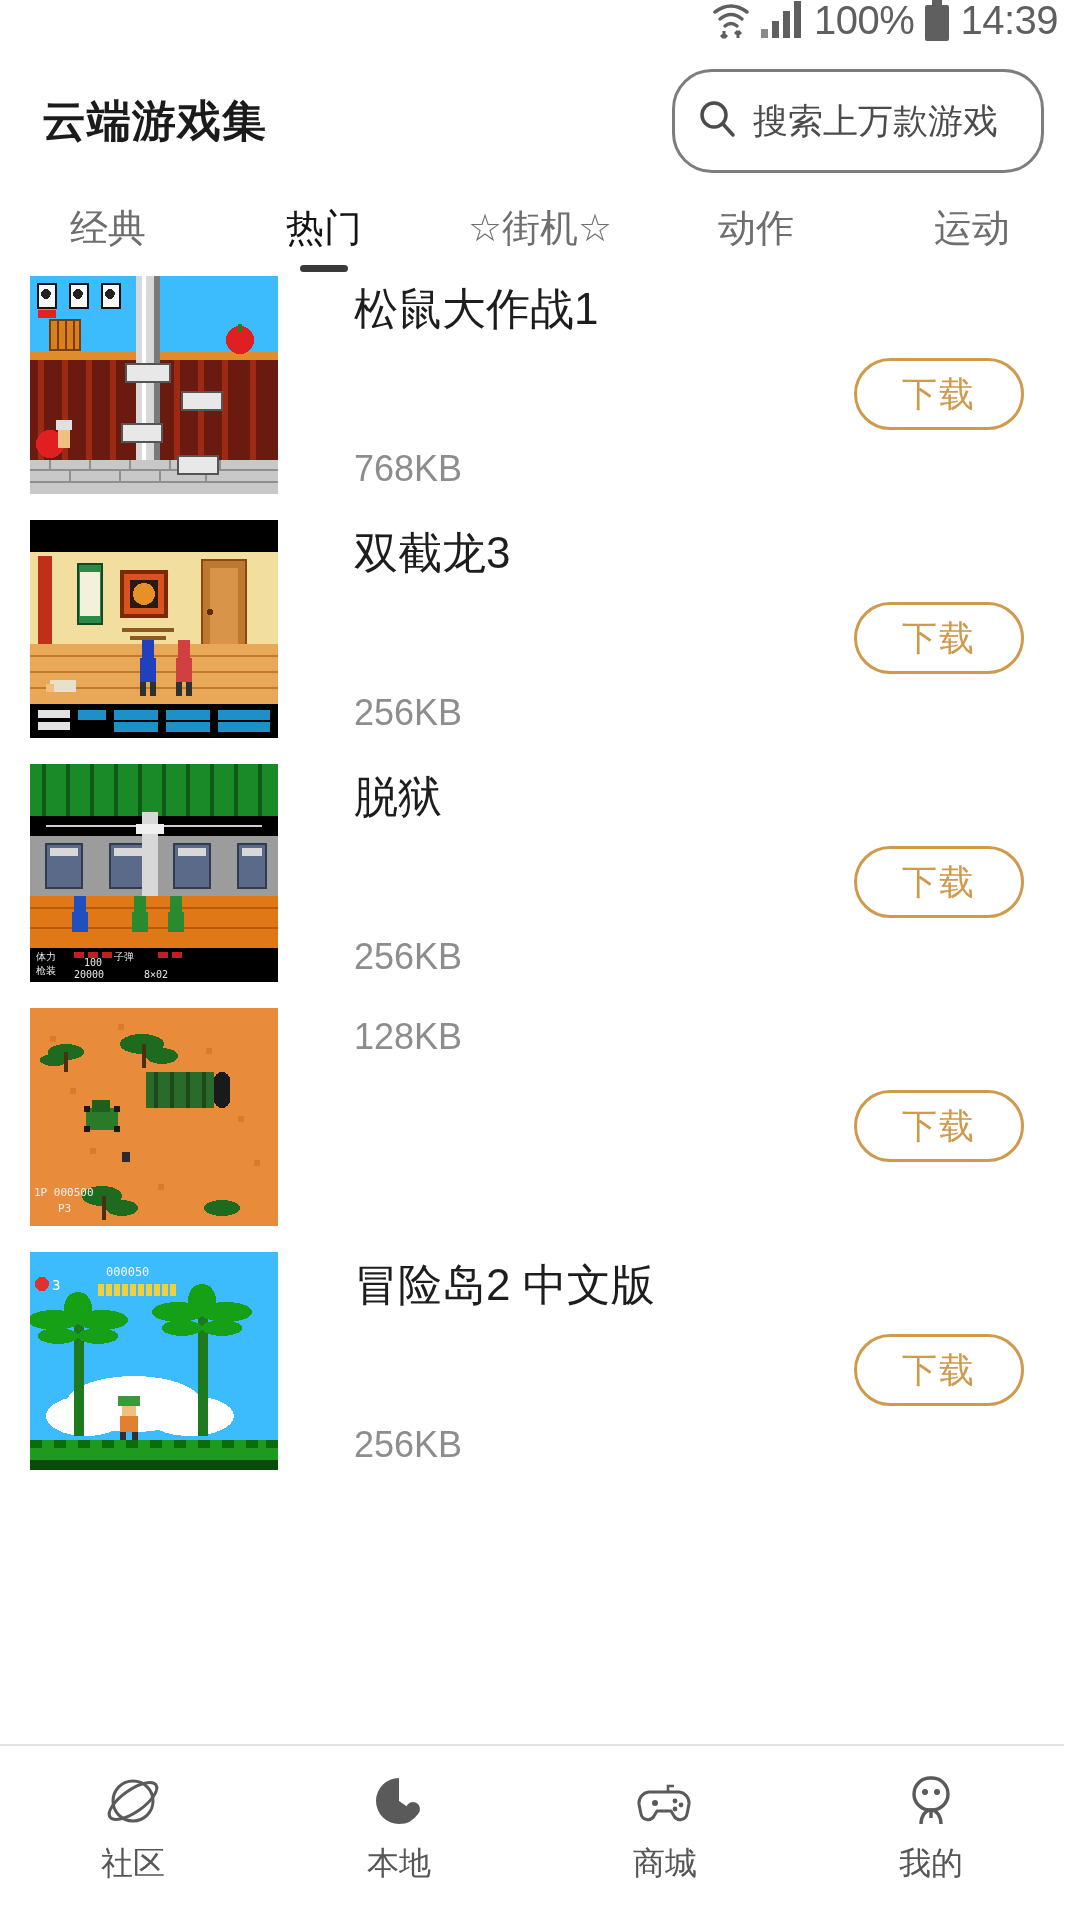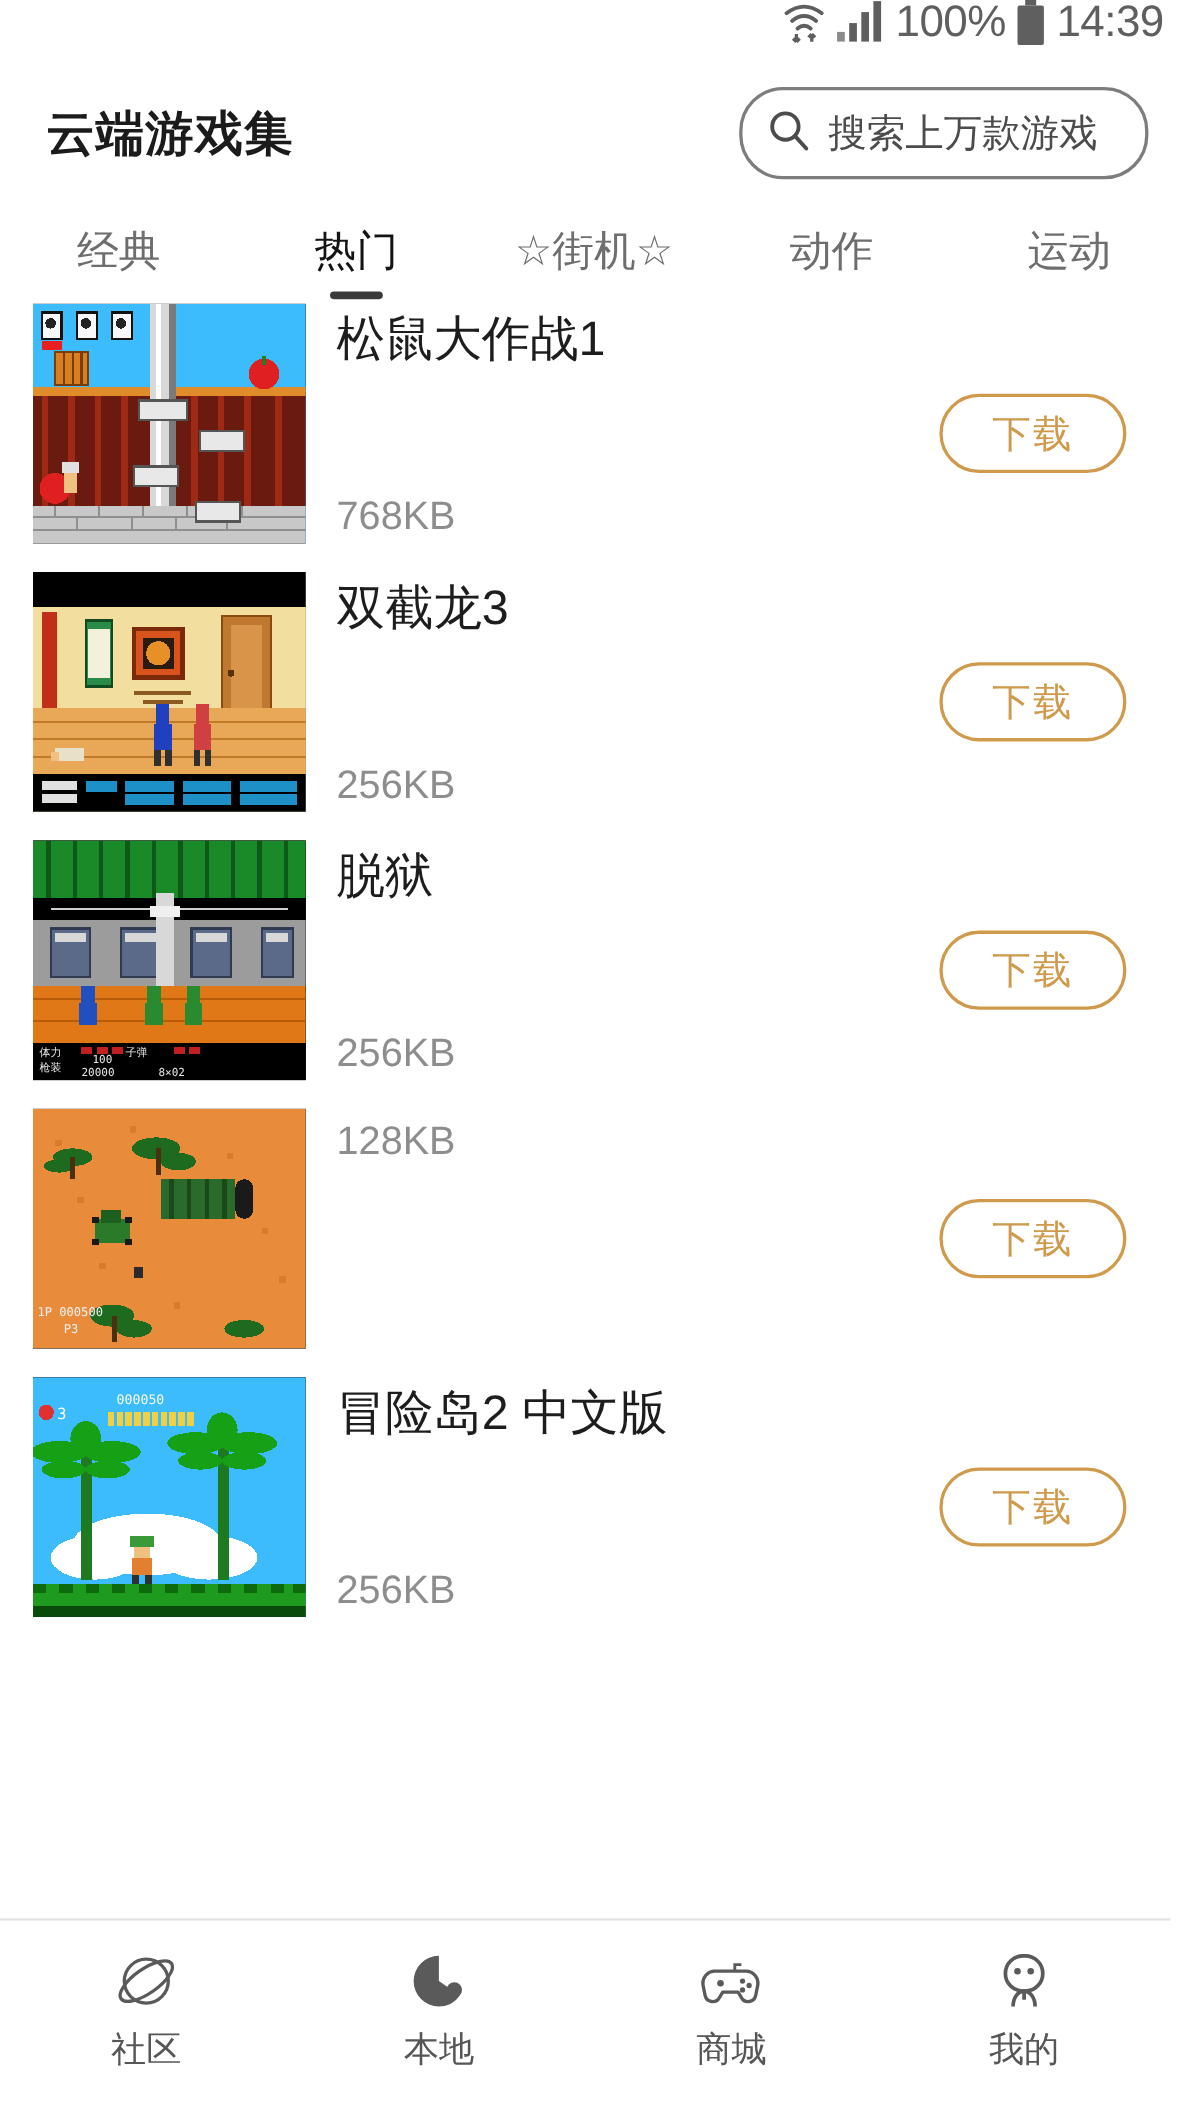--- a/index.html
+++ b/index.html
@@ -38,21 +38,21 @@
     padding: 0 36px 0 42px;
   }
   .app-title {
     font-size: 44px;
     font-weight: bold;
     color: #1b1b1b;
     letter-spacing: 1px;
   }
   .search-box {
     width: 372px;
-    height: 84px;
+    height: 104px;
     border: 3px solid #7d7d7d;
     border-radius: 40px;
     display: flex;
     align-items: center;
     padding: 0 22px;
     gap: 16px;
   }
   .search-placeholder {
     font-size: 35px;
     color: #4c4c4c;
@@ -120,24 +120,26 @@
     display: flex;
     flex-direction: column;
     justify-content: space-between;
     padding: 8px 0 4px 28px;
   }
   .game-title {
     font-size: 44px;
     color: #1d1d1d;
     font-weight: 500;
     line-height: 1.15;
+    margin-left: 48px;
   }
   .game-size {
     font-size: 36px;
     color: #8d8d8d;
+    margin-left: 48px;
   }
   .dl-btn {
     position: absolute;
     right: 56px;
     top: 82px;
     width: 170px;
     height: 72px;
     border: 3px solid #cf9a4c;
     border-radius: 36px;
     color: #cf9a4c;

